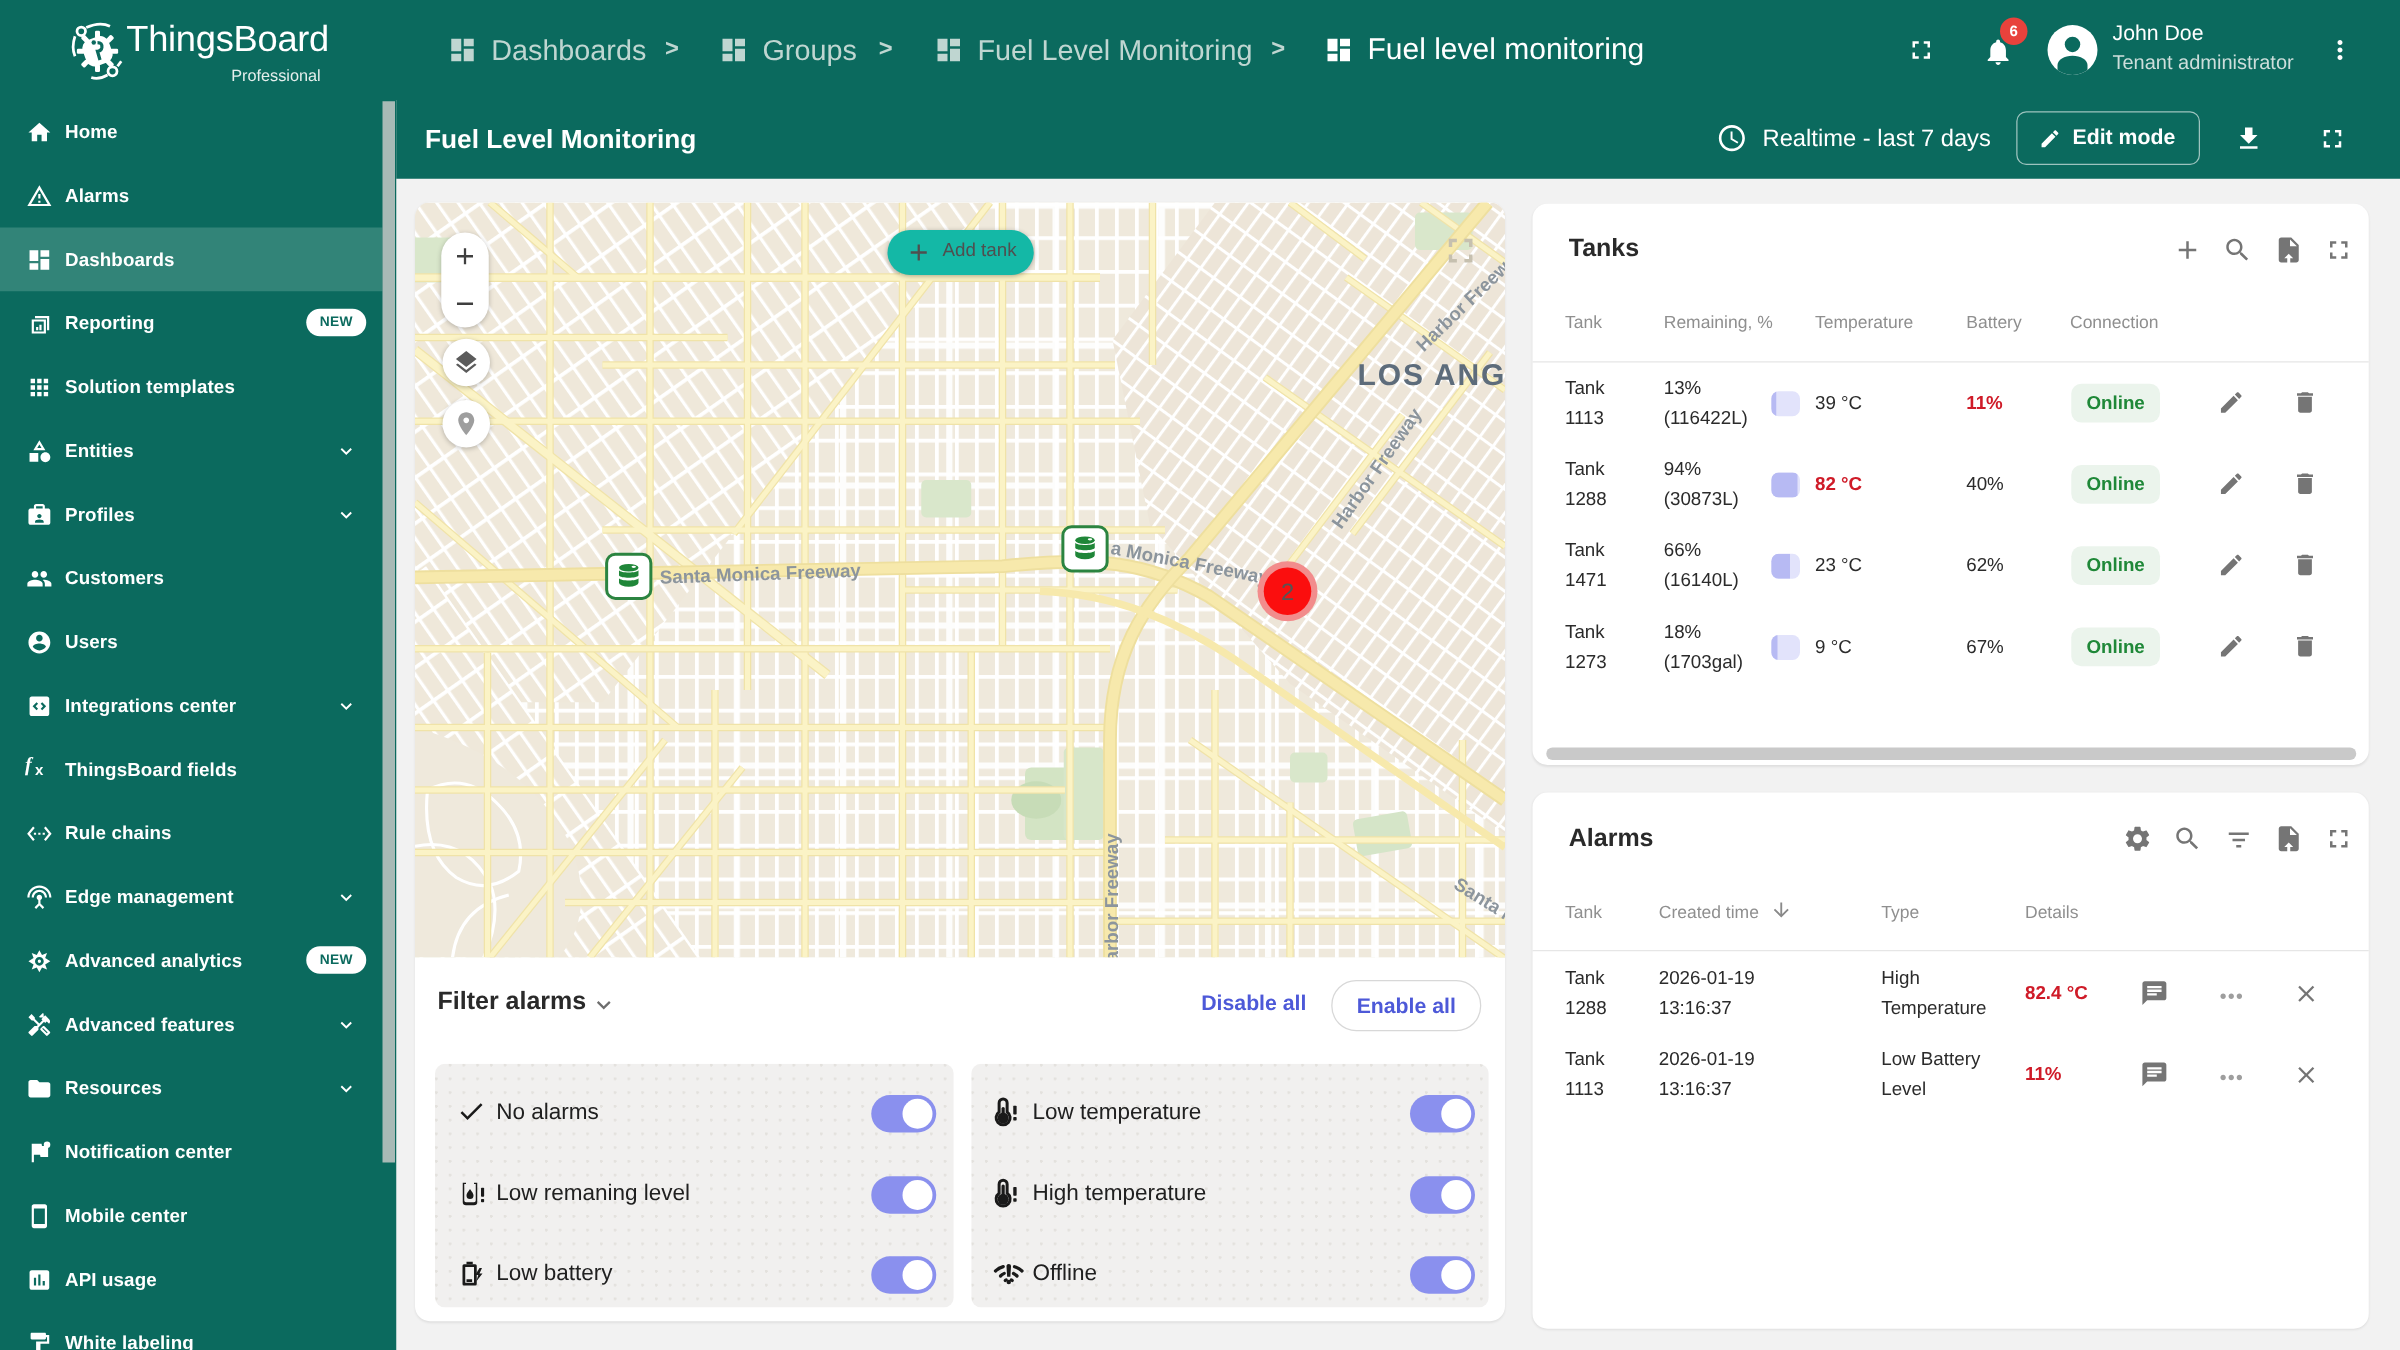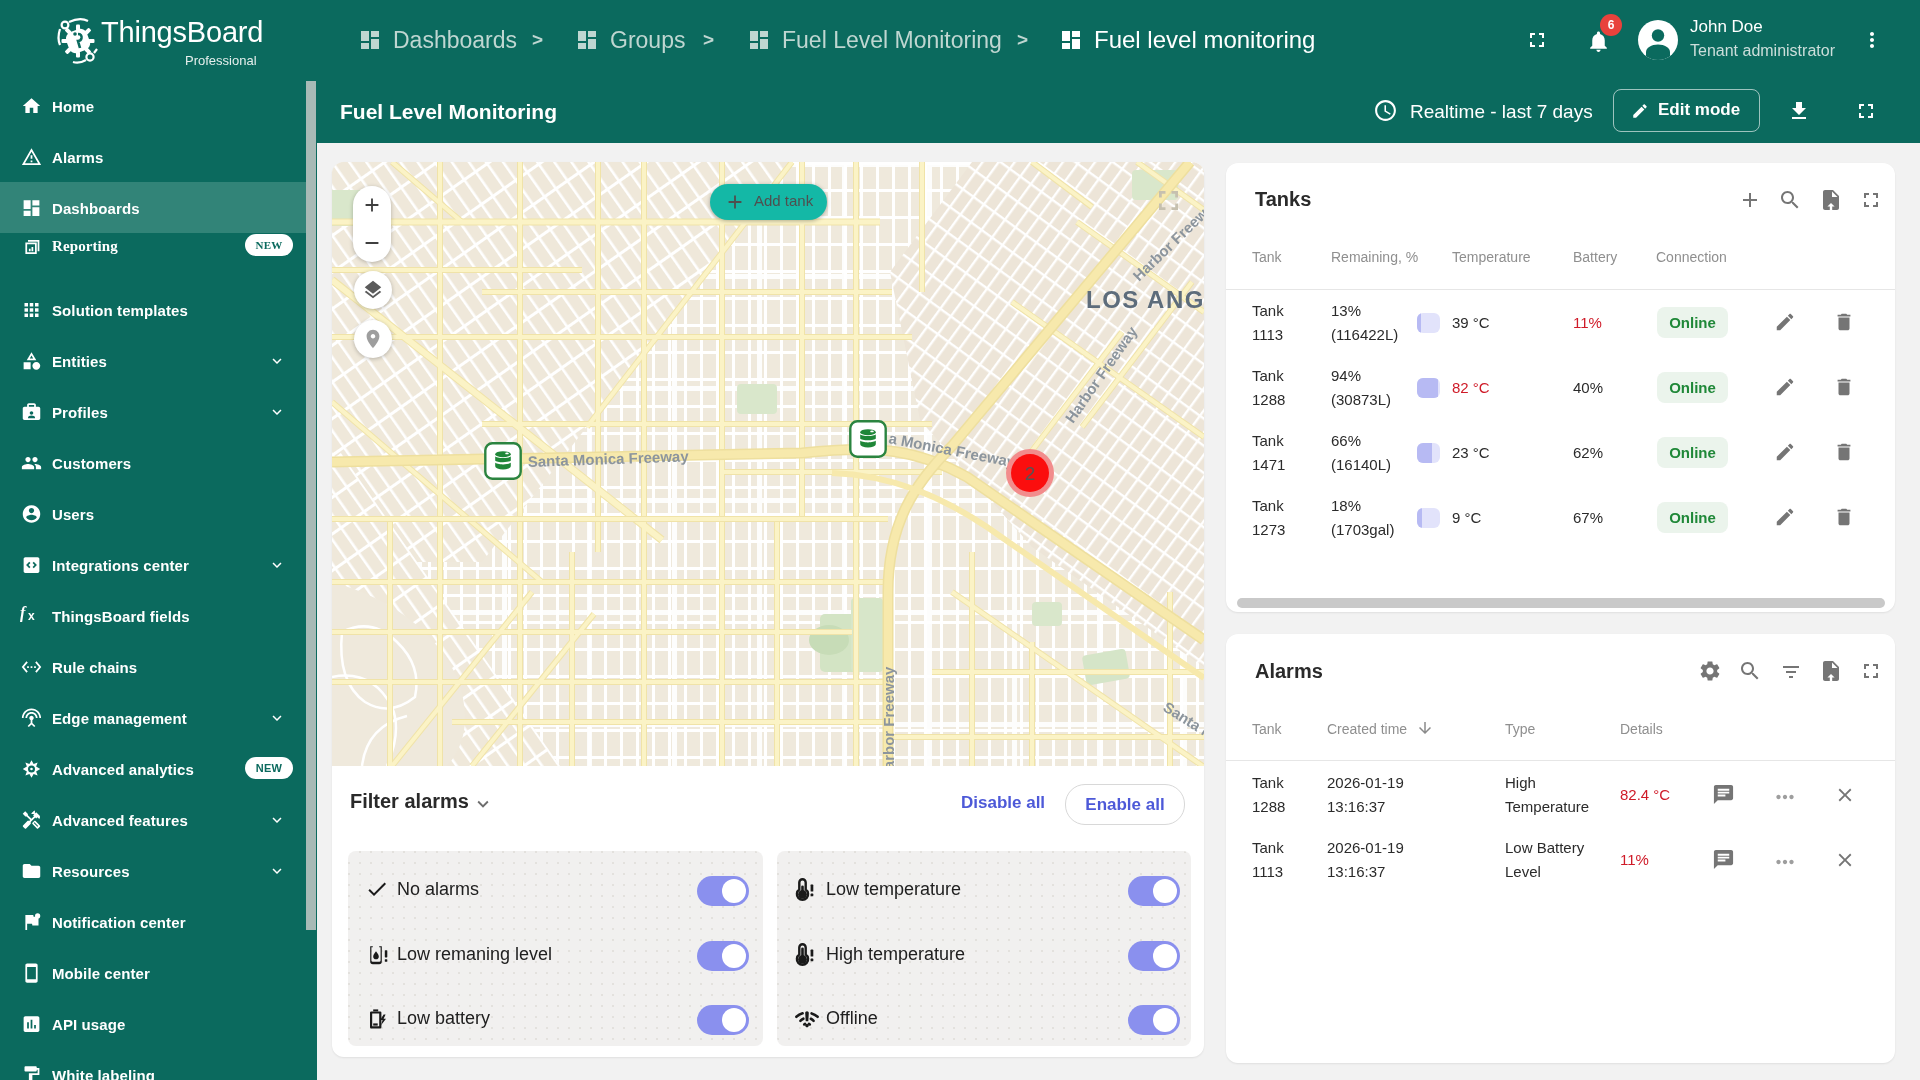--- a/index.html
+++ b/index.html
@@ -23,21 +23,21 @@
   .crumb.last { color:#FFFFFF; font-size:24px; font-weight:normal; }
   .crumb.last svg { fill:#FFF; }
   .csep { position:absolute; top:0; height:80px; display:flex; align-items:center; color:#BFD6D1; font-size:19px; font-weight:bold; z-index:9; }
   .hicon { z-index:9; }
   
   .card { position:absolute; background:#FFF; border-radius:12px; box-shadow:0 1px 2px rgba(0,0,0,0.08); }
   
   .whead { position:absolute; font-size:20px; font-weight:bold; color:#2A2A2A; }
   .thead { position:absolute; font-size:14px; color:#8F8F8F; }
   .cell { position:absolute; font-size:15px; color:#2B2B2B; line-height:24px; }
-  .red { color:#CF1B28; font-weight:normal; }
+  .red { color:#CF1B28; font-weight:bold; }
   .gicon { position:absolute; fill:#757575; }
   .gicon2 { position:absolute; fill:#8A8A8A; }
 </style>
 </head>
 <body>
 
 <div id="topbar" class="abs"></div>
 <div id="sidenav" class="abs"></div>
 <div id="toolbar2" class="abs"></div>
 <div id="sbthumb" class="abs"></div>
@@ -143,21 +143,21 @@
         <path d="M12 5.99L19.53 19H4.47L12 5.99M12 2L1 21h22L12 2zm1 14h-2v2h2v-2zm0-6h-2v4h2v-4z"></path>
       </svg>
       <span class="lbl">Alarms</span>
     </div>
   <div class="mi sel" style="top:102px;">
       <svg class="icn" viewBox="0 0 24 24">
         <path d="M3 13h8V3H3v10zm0 8h8v-6H3v6zm10 0h8V11h-8v10zm0-18v6h8V3h-8z"></path>
       </svg>
       <span class="lbl">Dashboards</span>
     </div>
-  <div class="mi" style="top:140px;font-family:Liberation Serif, serif;">
+  <div class="mi" style="top:153px;">
       <svg class="icn" viewBox="0 0 24 24">
         <path d="M8 5h13v13h-2V7H8V5zM5 8h13v13H5V8zm2 2v9h9v-9H7zm2 5h2v3H9v-3zm3-2h2v5h-2v-5z"></path>
       </svg>
       <span class="lbl">Reporting</span>
       <span class="newbadge" style="top:14px;">NEW</span>
     </div>
   <div class="mi" style="top:204px;">
       <svg class="icn" viewBox="0 0 24 24">
         <path d="M4 8h4V4H4v4zm6 0h4V4h-4v4zm6-4v4h4V4h-4zM4 14h4v-4H4v4zm6 0h4v-4h-4v4zm6 0h4v-4h-4v4zM4 20h4v-4H4v4zm6 0h4v-4h-4v4zm6 0h4v-4h-4v4z"></path>
       </svg>

